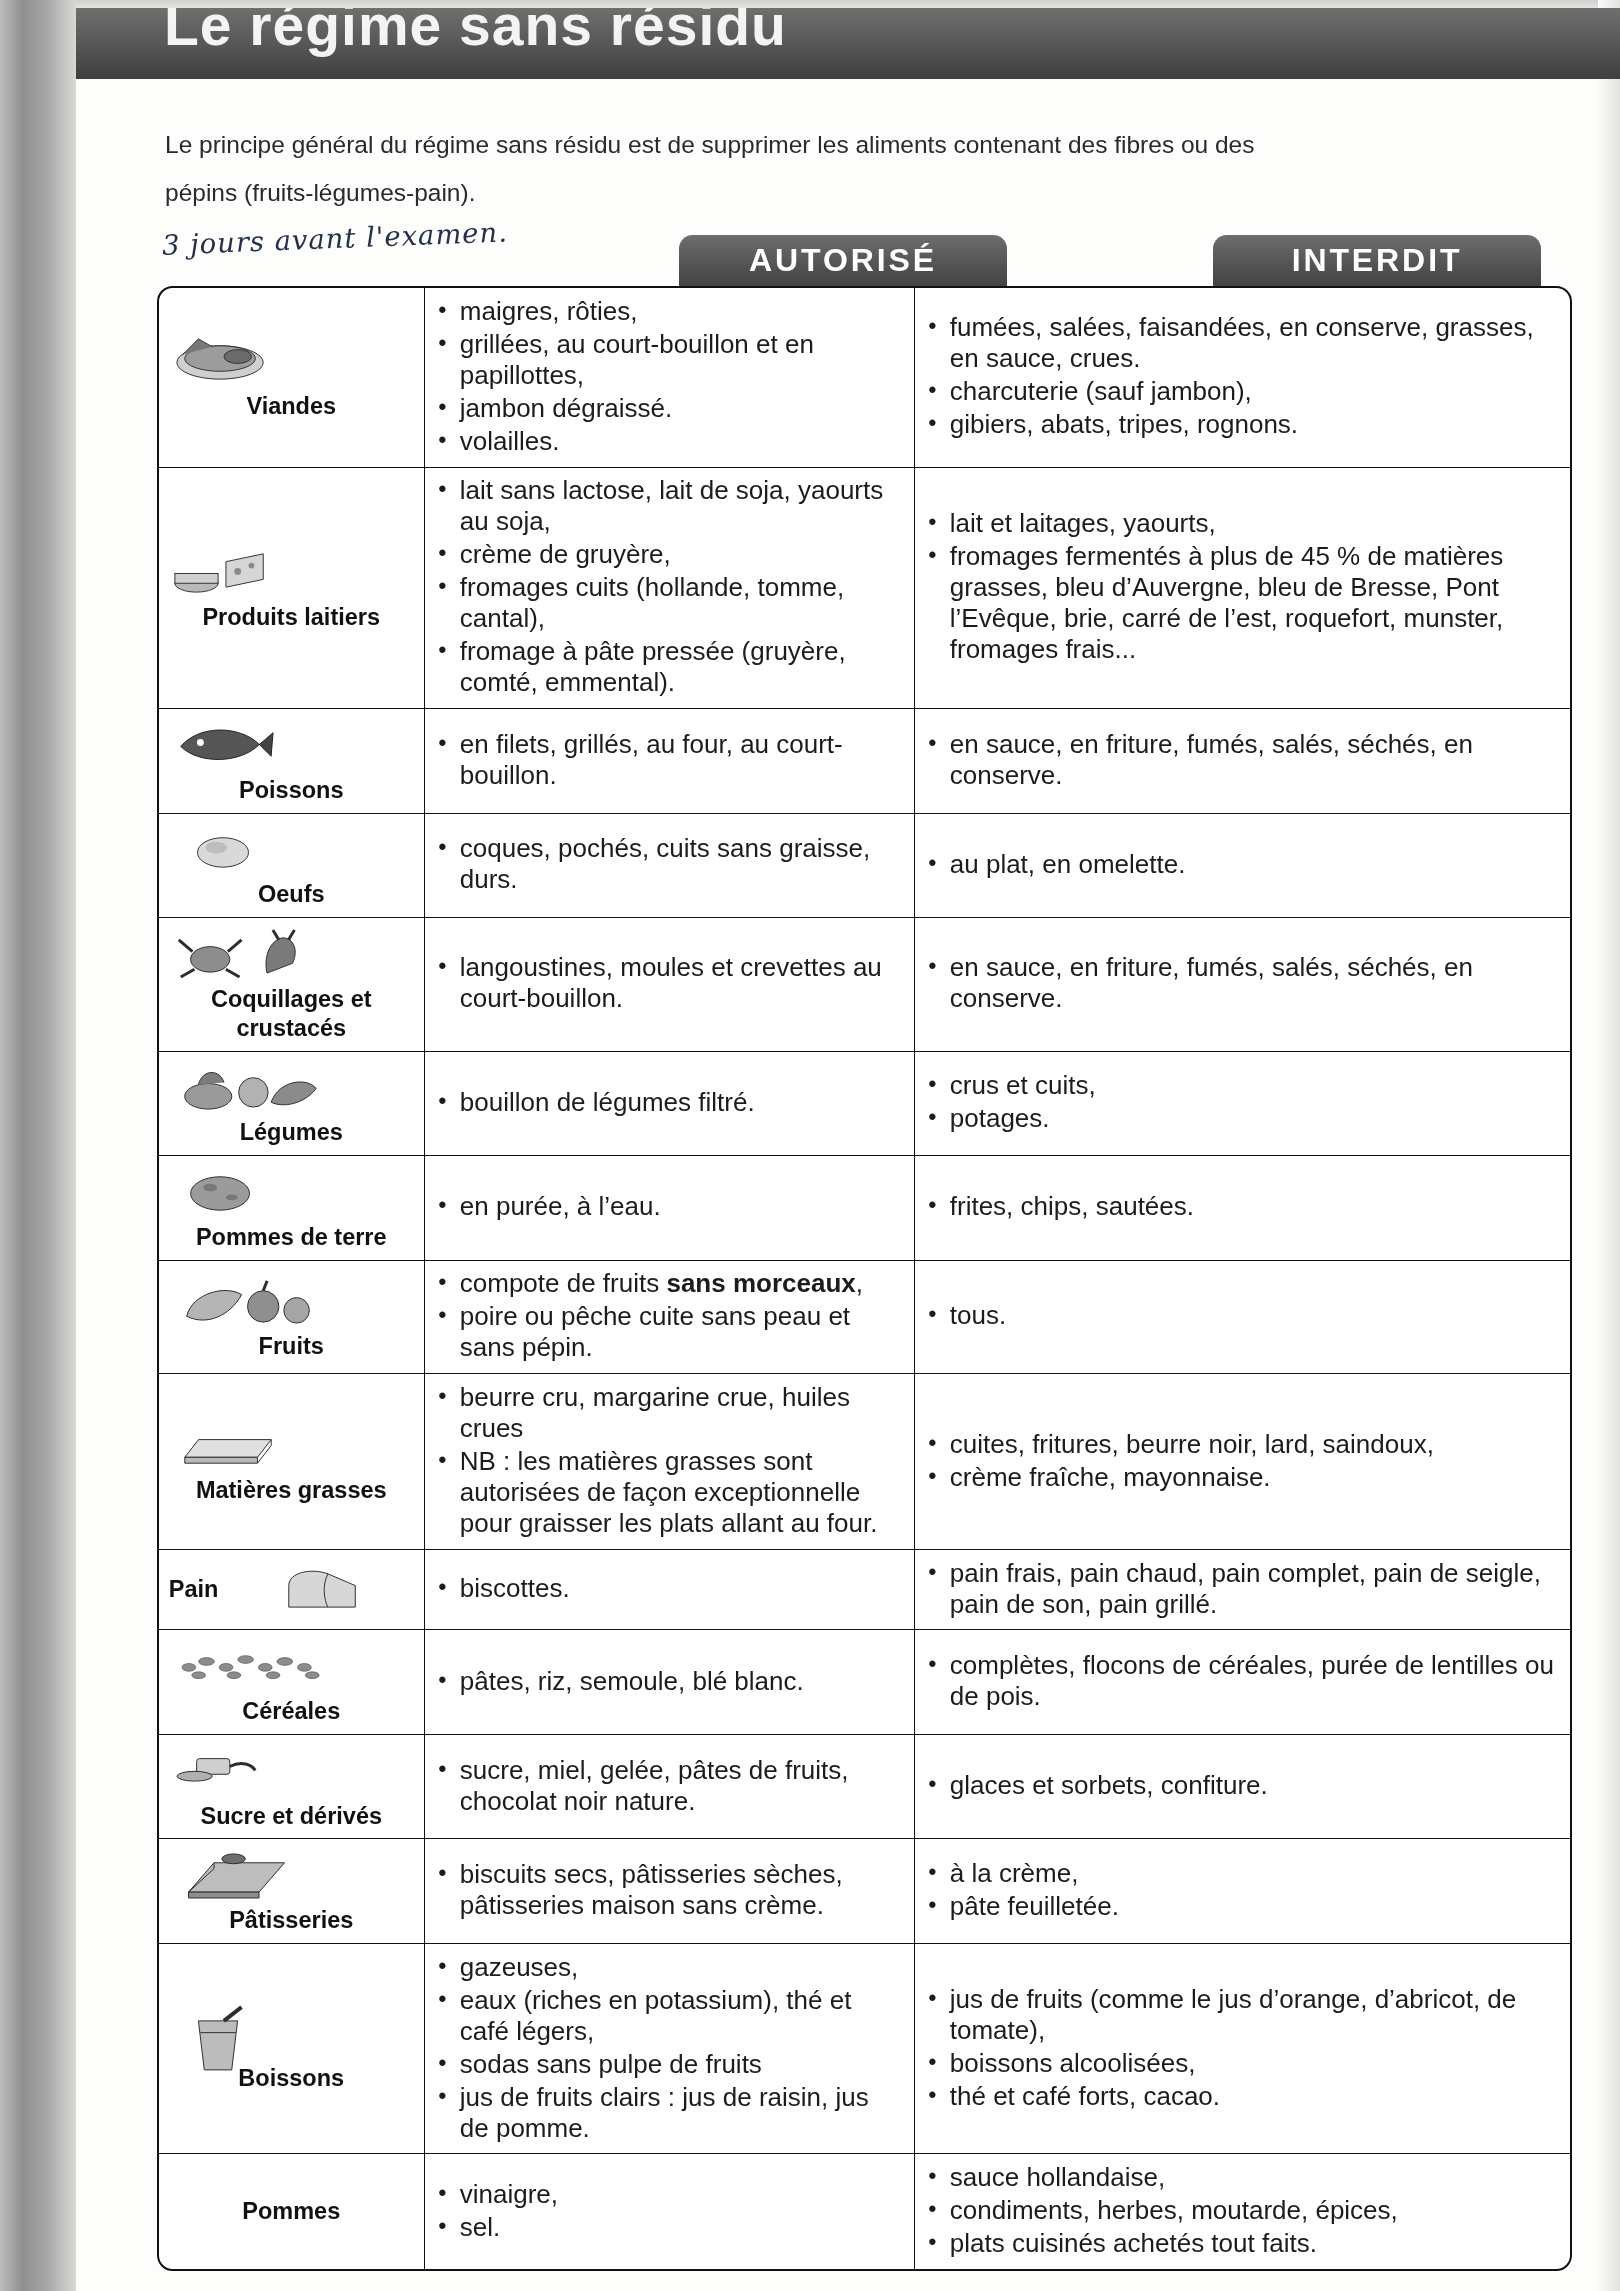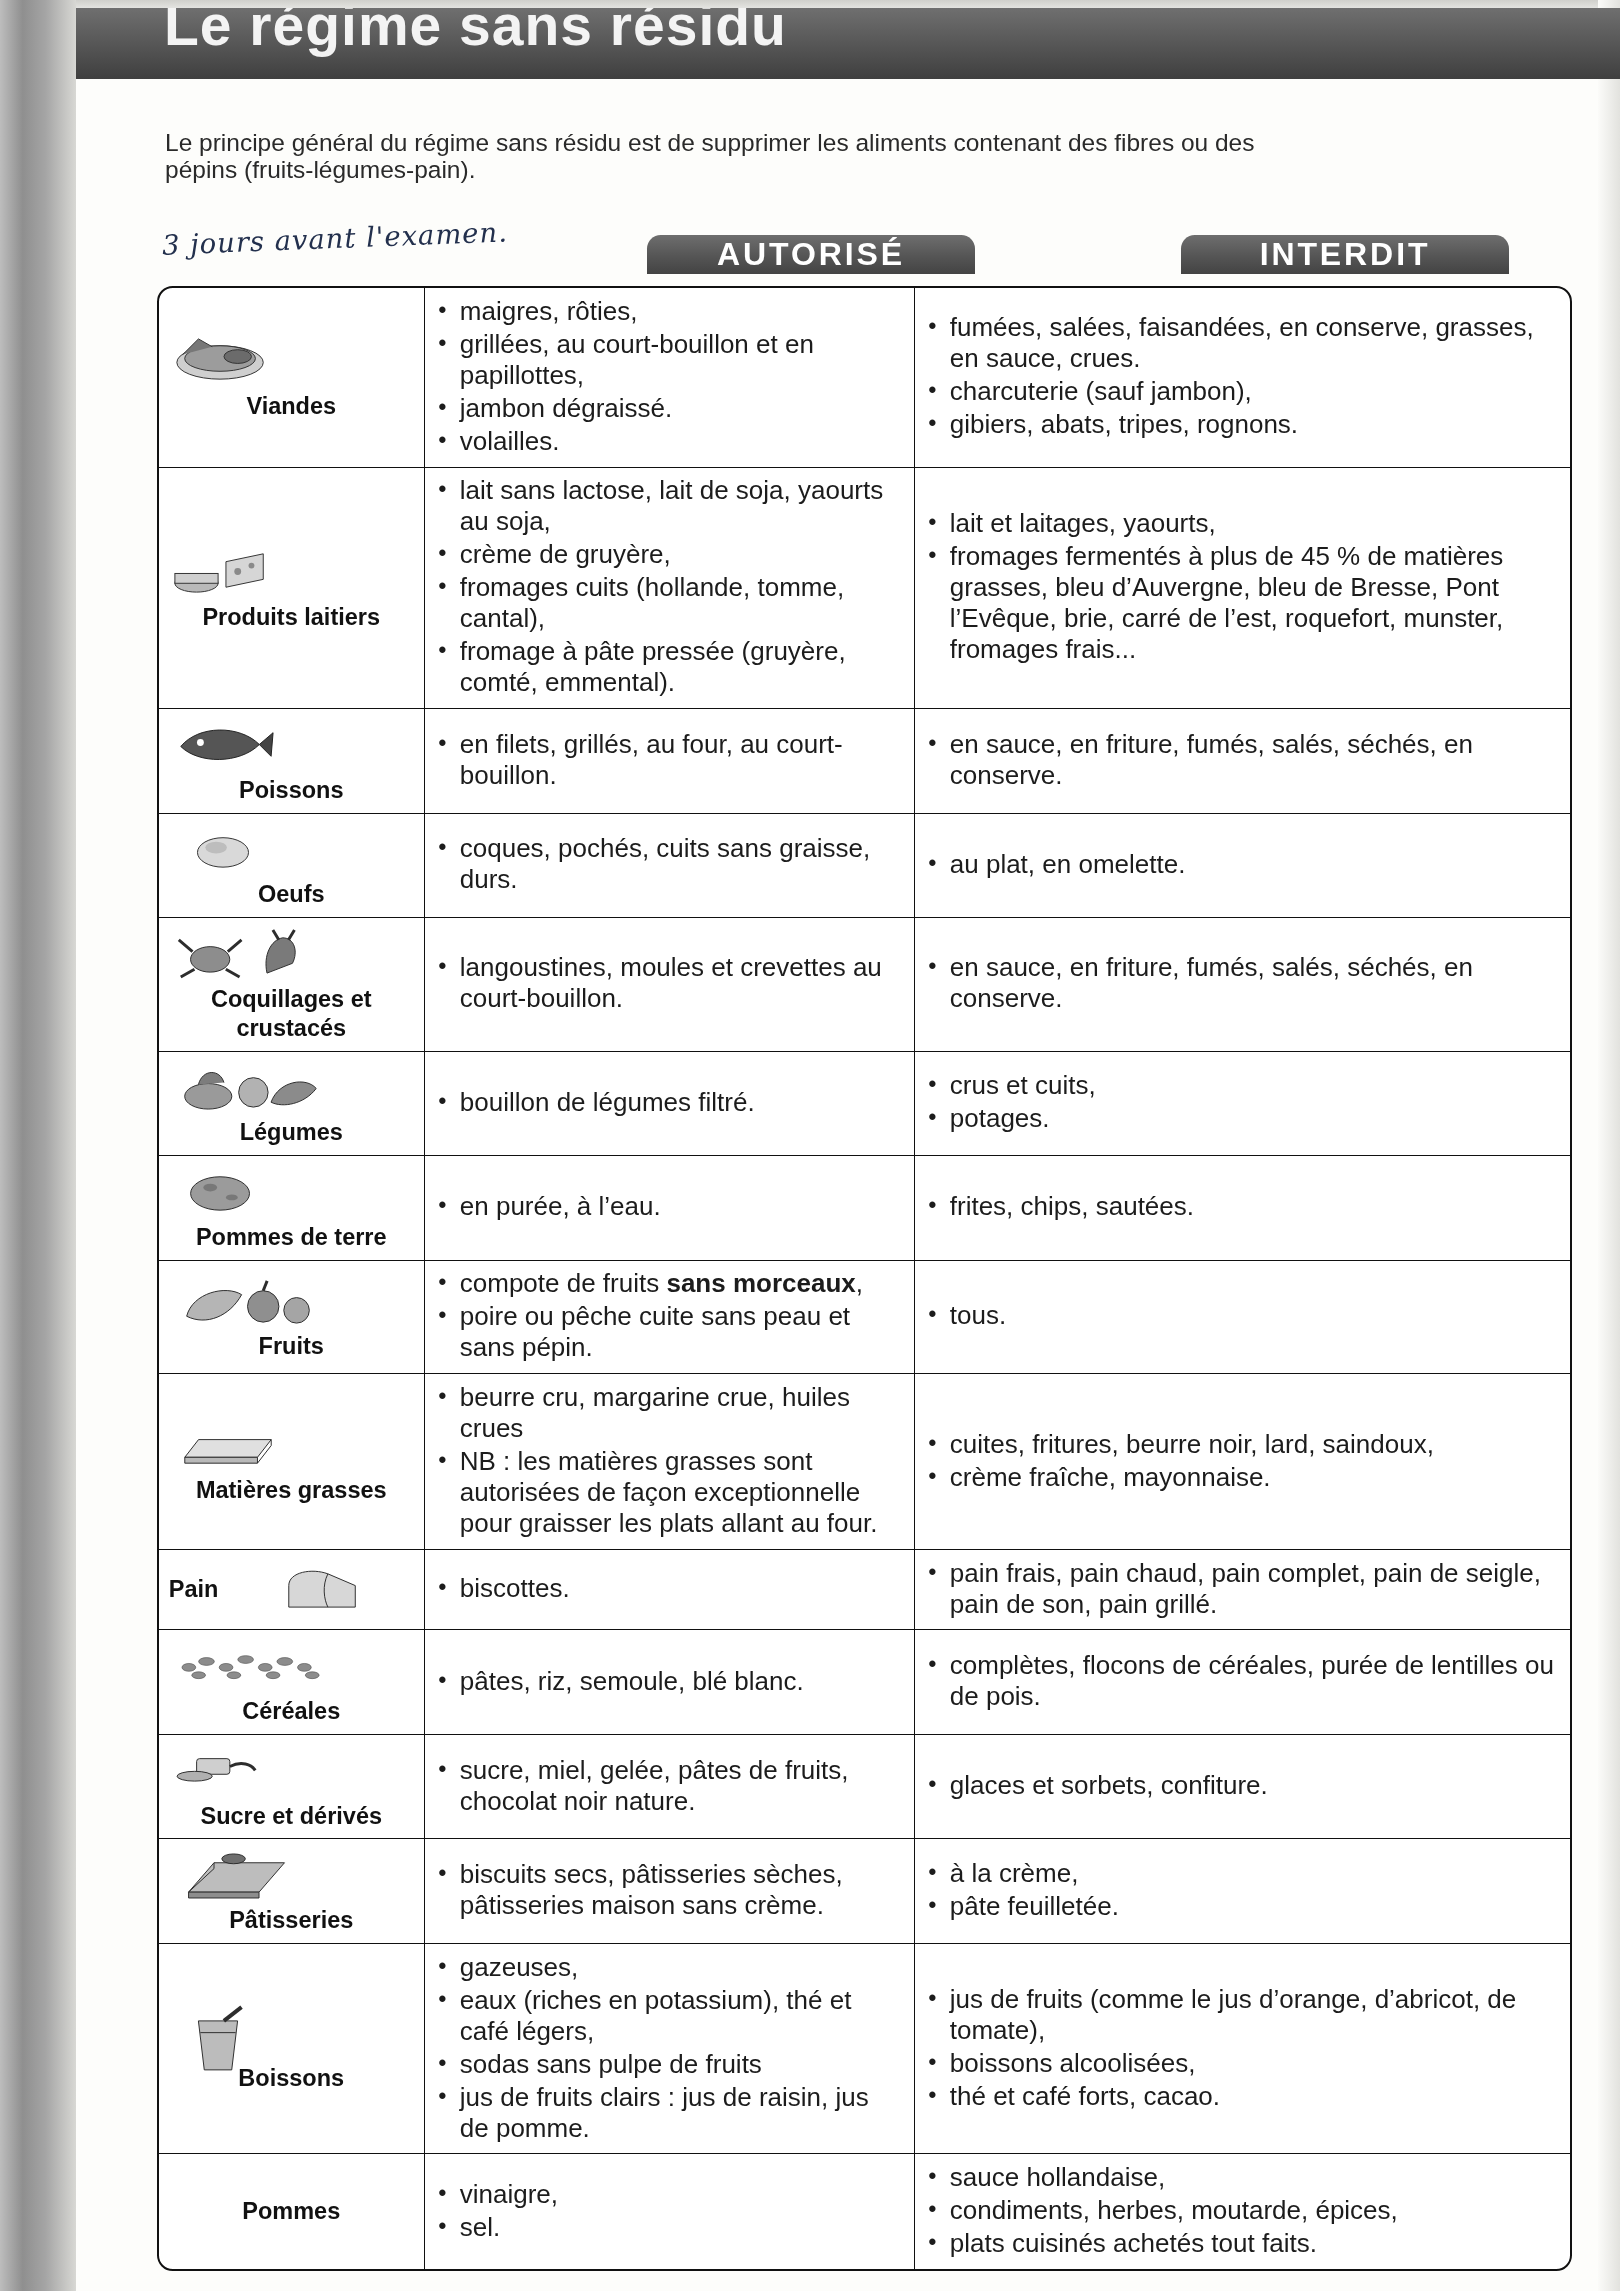--- a/index.html
+++ b/index.html
@@ -60,54 +60,55 @@
     font-weight: bold;
     color: #ffffff;
     letter-spacing: 1px;
     white-space: nowrap;
     opacity: 0.93;
   }
 
   .intro {
     position: absolute;
     left: 165px;
-    top: 129px;
+    top: 121px;
     width: 1157px;
     font-size: 24.5px;
-    line-height: 27px;
+    line-height: 48px;
     color: #2a2a2a;
   }
 
   
   .handwriting {
     position: absolute;
     left: 162px;
     top: 223px;
     font-family: "DejaVu Serif", serif;
     font-style: italic;
     font-size: 27.4px;
     color: #23304d;
     transform: rotate(-2.2deg);
     letter-spacing: 1px;
     white-space: nowrap;
   }
 
   
   .tab {
     position: absolute;
-    height: 39px;
+    height: 51px;
     background: linear-gradient(180deg, #6e6e6e 0%, #555555 55%, #434343 100%);
     border-radius: 13.7px 13.7px 0 0;
     color: #fff;
     font-size: 32px;
     font-weight: bold;
     letter-spacing: 2.9px;
     display: flex;
     align-items: center;
     justify-content: center;
+    margin-left: 32px;
   }
   .tab-autorise { left: 647px; top: 235px; width: 328px; }
   .tab-interdit { left: 1181px; top: 235px; width: 328px; }
 
   
   .table-wrap {
     position: absolute;
     left: 157px;
     top: 286px;
     width: 1411px;

